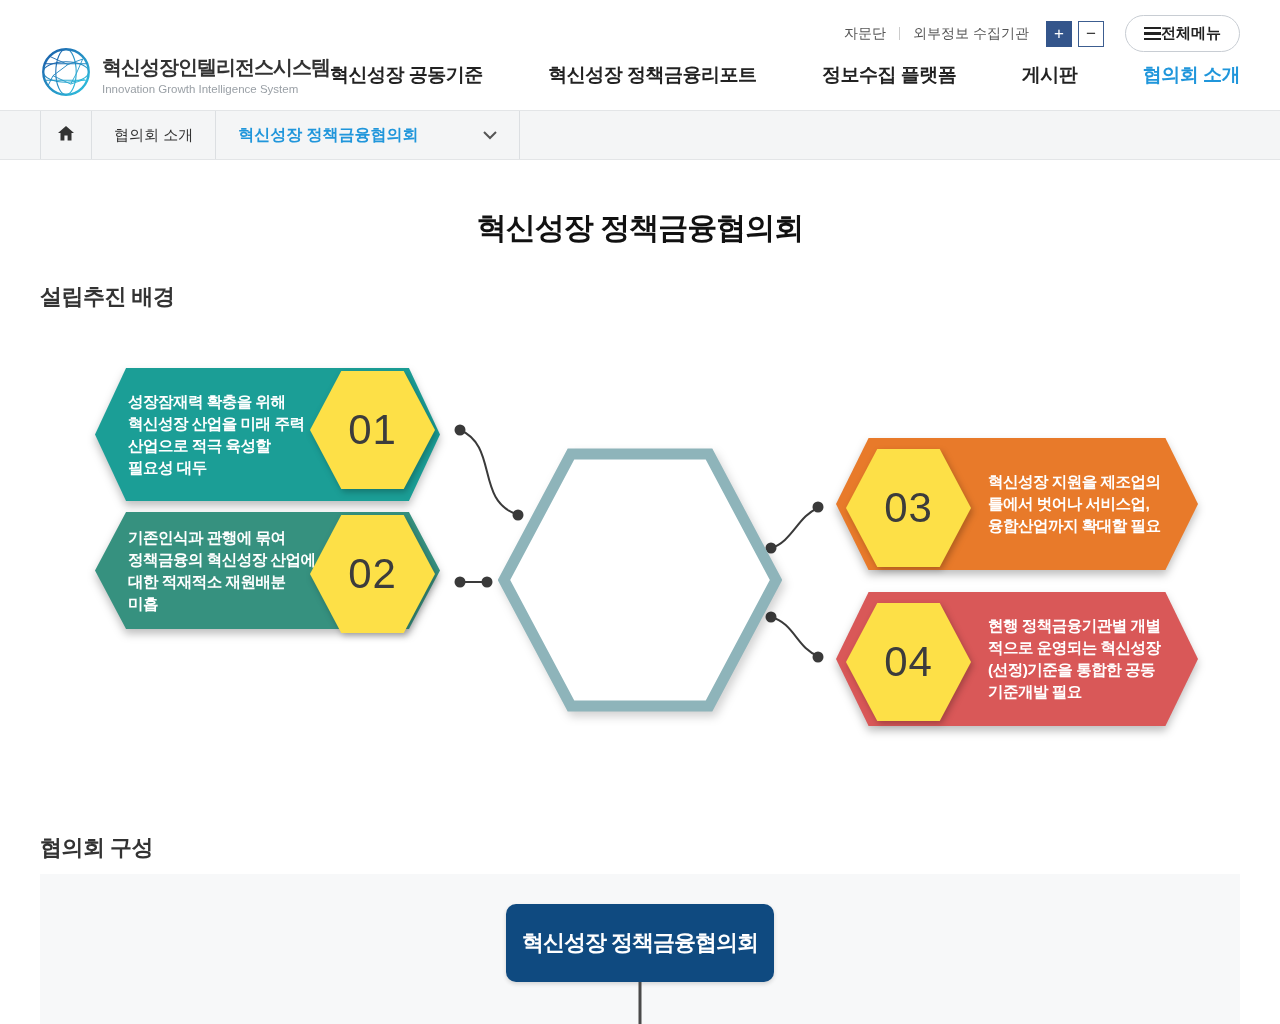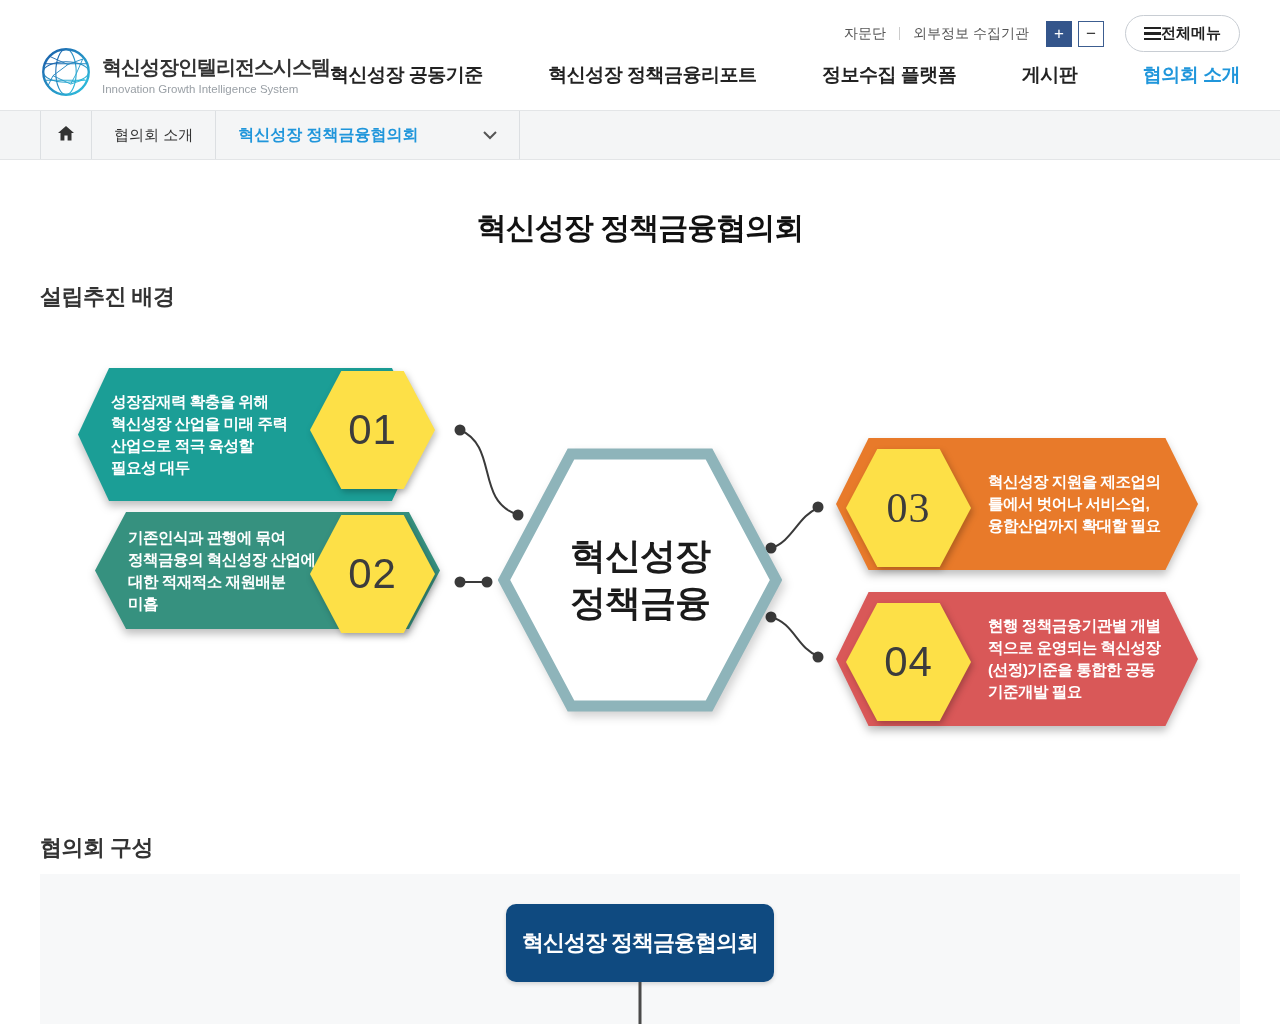--- a/index.html
+++ b/index.html
@@ -43,30 +43,30 @@
   .sec1 { top:122px; }
   .sec2 { top:673px; }
 
   
   .diagram { position:absolute; left:0; top:200px; width:1280px; height:410px; }
   .shape-shadow { position:absolute; filter:drop-shadow(0 5px 4px rgba(0,0,0,0.25)); }
   .banner { width:100%; height:100%; clip-path:polygon(0 50%, 9% 0, 91% 0, 100% 50%, 91% 100%, 9% 100%); position:relative; }
   .btext { position:absolute; top:50%; transform:translateY(-50%); color:#fff; font-size:15.5px; font-weight:bold; line-height:1.42; white-space:pre-line; letter-spacing:-0.5px; }
   .btext-left { left:33px; width:210px; }
   .btext-right { left:152px; width:205px; }
-  .b1 { left:78px; top:8px; width:345px; height:133px;text-decoration:underline; }
+  .b1 { left:95px; top:8px; width:345px; height:133px;text-decoration:underline; }
   .b2 { left:95px; top:152px; width:345px; height:117px; }
   .b3 { left:836px; top:78px; width:362px; height:132px; }
   .b4 { left:836px; top:232px; width:362px; height:134px; }
 
   .hexwrap { position:absolute; width:125px; height:118px; filter:drop-shadow(2px 3px 3px rgba(0,0,0,0.25)); }
   .hexwhite { width:100%; height:100%; background:#fde047; clip-path:polygon(25% 0, 75% 0, 100% 50%, 75% 100%, 25% 100%, 0 50%); display:flex; align-items:center; justify-content:center; font-size:42px; color:#3c3c3c; letter-spacing:1px; }
   .h1 { left:310px; top:11px; }
   .h2 { left:310px; top:155px; }
-  .h3 { left:846px; top:89px;font-family:Liberation Serif, serif; }
+  .h3 { left:846px; top:89px; }
   .h4 { left:846px; top:243px; }
 
   .center-hex { position:absolute; left:498px; top:88px; width:284px; height:264px; filter:drop-shadow(3px 5px 5px rgba(0,0,0,0.18)); }
   .center-label { position:absolute; left:498px; top:88px; width:284px; height:264px; display:flex; align-items:center; justify-content:center; text-align:center; font-size:36px; font-weight:bold; color:#1b1b1b; white-space:pre-line; line-height:1.3; letter-spacing:-1px; }
   .connectors { position:absolute; left:0; top:0; width:1280px; height:410px; pointer-events:none; }
 
   
   .panel { position:absolute; left:40px; right:40px; top:714px; bottom:0; background:#f7f8f9; }
   .org-box { position:absolute; left:50%; top:30px; transform:translateX(-50%); width:268px; height:78px; border-radius:10px; color:#fff; font-size:22px; font-weight:bold; display:flex; align-items:center; justify-content:center; letter-spacing:-1px; box-shadow:0 2px 4px rgba(0,0,0,0.15); cursor:pointer; }
   .org-line { position:absolute; left:50%; top:108px; bottom:0; width:3px; background:#4a4a4a; transform:translateX(-50%); }
@@ -213,22 +213,20 @@
 기준개발 필요</div>
       </div>
     </div>
     <div class="hexwrap h4">
       <div class="hexwhite">04</div>
     </div>
 
     <svg class="center-hex" viewBox="0 0 284 264">
       <polygon points="73,6 211,6 278,132 211,258 73,258 6,132" fill="#ffffff" stroke="#8eb4ba" stroke-width="11"></polygon>
     </svg>
-    <div class="center-label">혁신성장
-정책금융</div>
   </div>
 
   <div class="section-title sec2">협의회 구성</div>
 
   <div class="panel">
     <div class="org-box" style="background: rgb(15, 74, 128);">혁신성장 정책금융협의회</div>
     <div class="org-line"></div>
   </div>
 
 </div>

